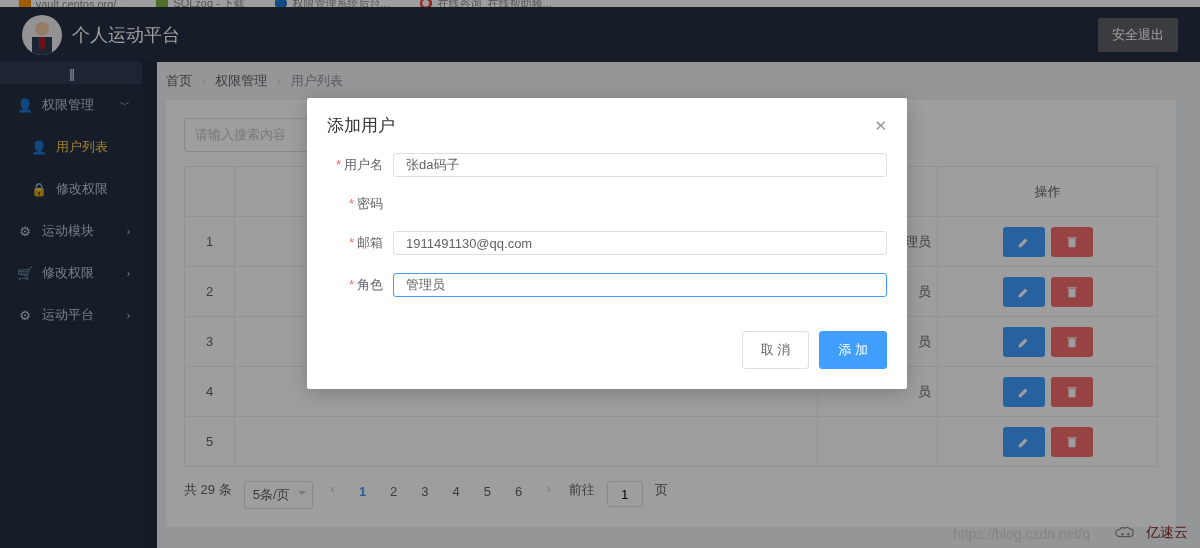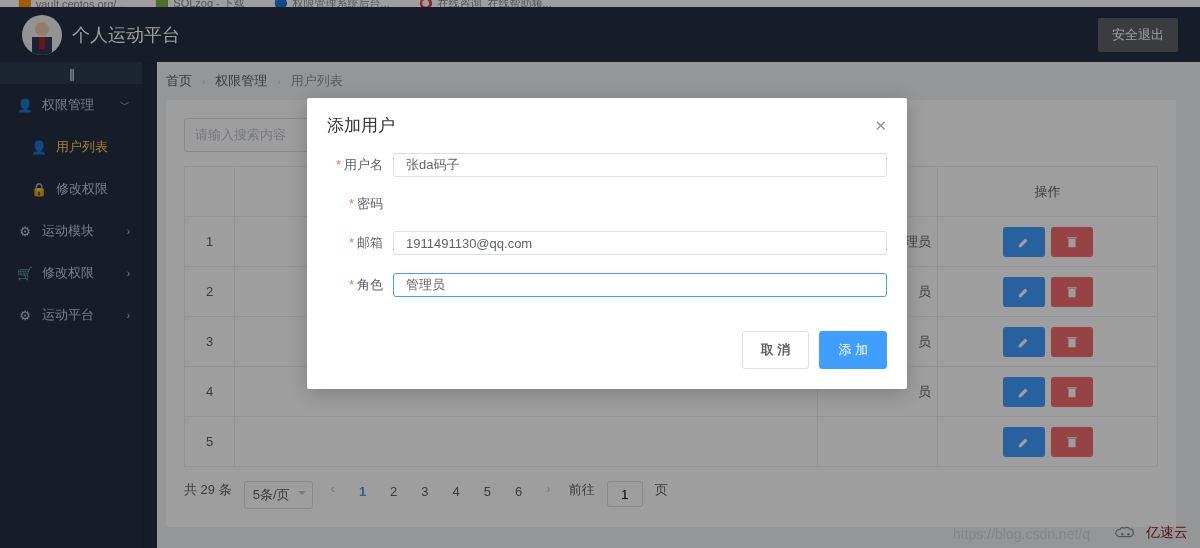--- a/index.html
+++ b/index.html
@@ -60,21 +60,21 @@
 .dlg-title { font-size: 17px; color: #303133; }
 .dlg-close { color: #909399; cursor: pointer; font-size: 15px; }
 .dlg-body { padding: 0 20px 10px; }
 .form-row { display: flex; align-items: center; margin-bottom: 18px; }
 .form-label { width: 66px; text-align: right; padding-right: 10px; color: #606266; }
 .form-label .req { color: #f56c6c; margin-right: 3px; }
 .form-input { flex: 1; height: 24px; border: 1px solid #dcdfe6; border-radius: 3px; padding: 0 12px; font-size: 13px; color: #606266; outline: none; }
 .form-input.focus { border-color: #409eff; }
 .dlg-foot { padding: 6px 20px 20px; display: flex; justify-content: flex-end; gap: 10px; }
 .btn { padding: 9px 18px; border-radius: 3px; cursor: pointer; font-size: 13px; }
-.btn-default { background: #fff; border: 1px solid #dcdfe6; color: #606266; font-weight: bold; }
+.btn-default { background: #fff; border: 1px solid #dcdfe6; color: #606266; }
 .btn-primary { background: #409eff; border: 1px solid #409eff; color: #fff; }
 
 .vbar { position: absolute; left: 142px; top: 62px; bottom: 0; width: 15px; background: #222c3c; z-index: 40; }
 </style>
 </head>
 <body>
 
 <div class="browser-tabs">
   <span>🟧 <span>vault.centos.org/...</span></span>
   <span>🟩 <span>SQLzog - 下载</span></span>

